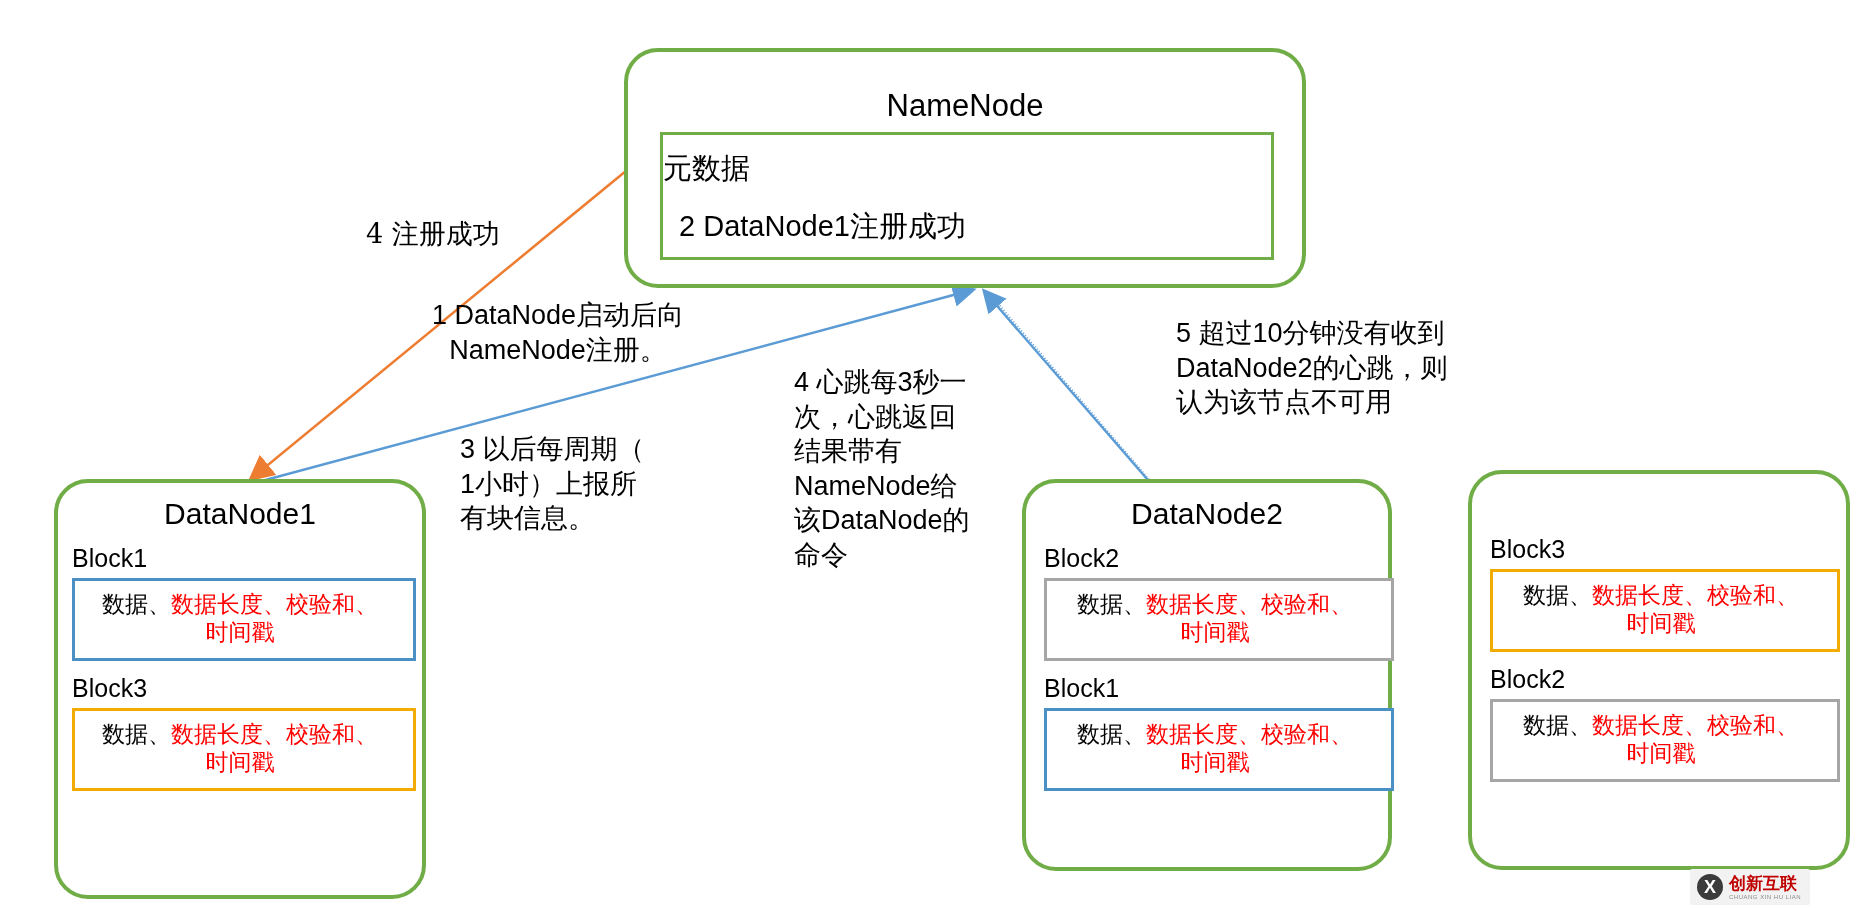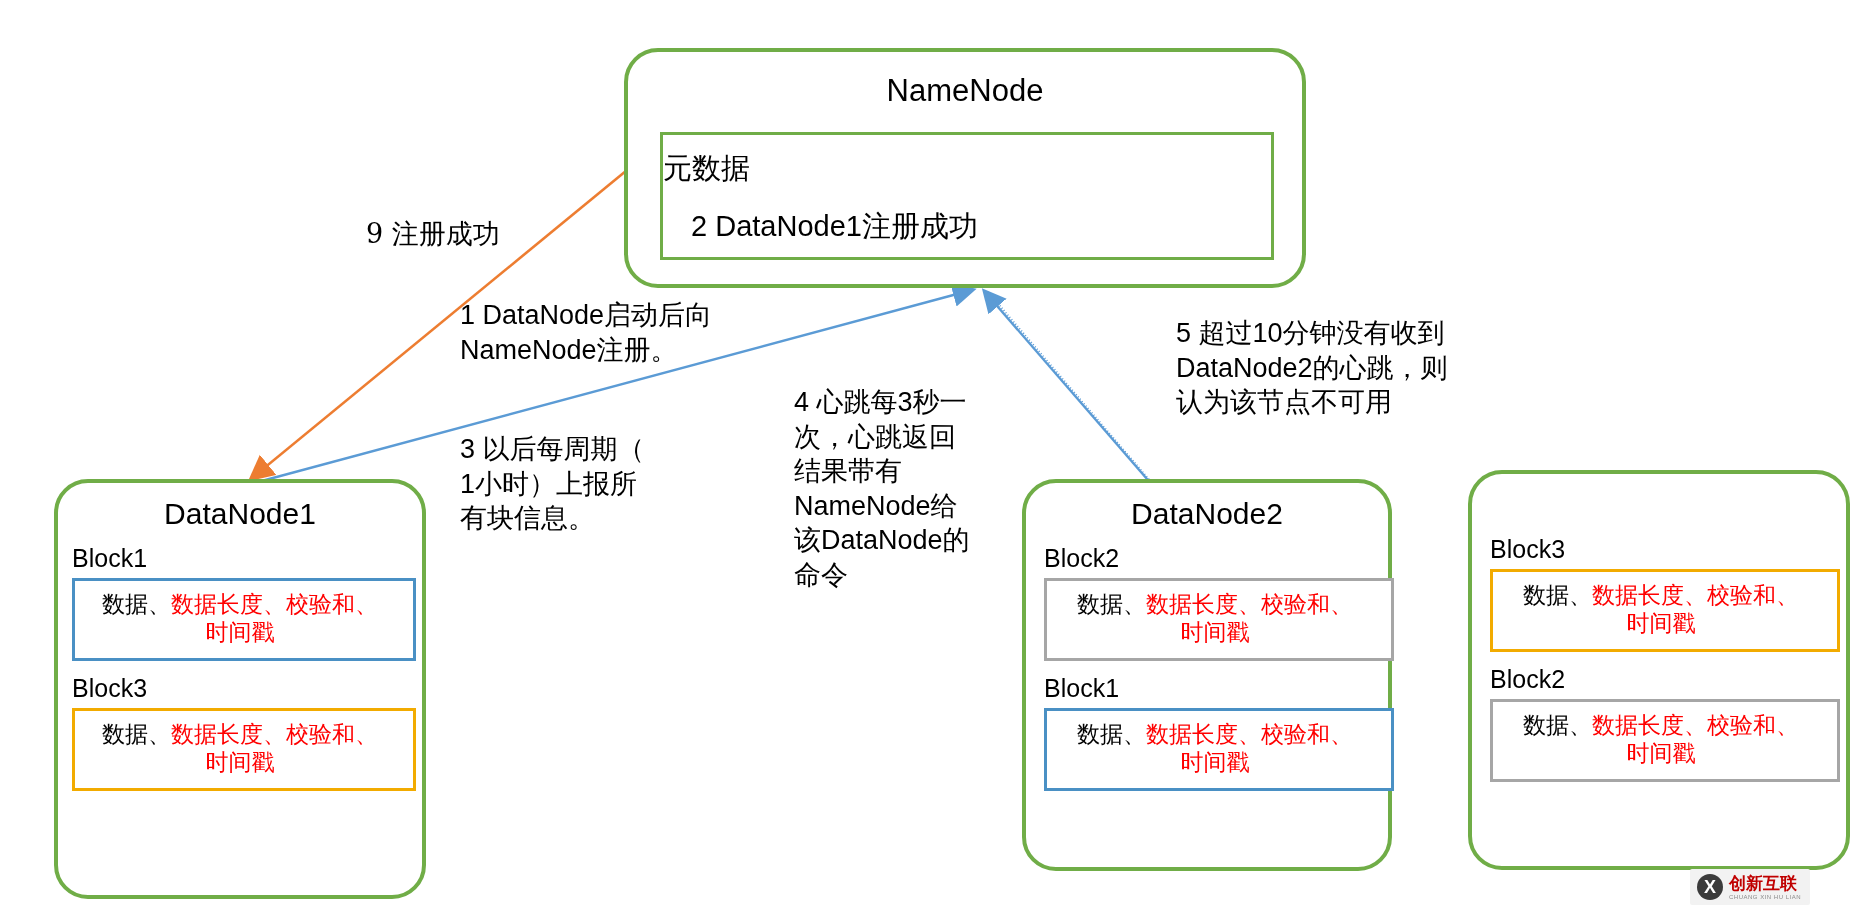--- a/index.html
+++ b/index.html
@@ -35,42 +35,42 @@
   }
   .node-title {
     text-align: center;
     font-size: 30px;
     color: #000000;
     line-height: 1.1;
     margin-top: 14px;
     white-space: nowrap;
   }
   .namenode .node-title {
-    margin-top: 22px;
+    margin-top: 37px;
     font-size: 31px;
   }
 
   
   .meta-panel {
     position: absolute;
     box-sizing: border-box;
     border: 3px solid #70ad47;
     background: #ffffff;
   }
   .meta-title {
     font-size: 29px;
     font-family: "DejaVu Serif", "Liberation Serif", serif;
     color: #000000;
     margin-top: 14px;
   }
   .meta-line {
     font-size: 29px;
     color: #000000;
     margin-top: 18px;
-    margin-left: 28px;
+    margin-left: 16px;
   }
 
   
   .block-group {
     position: absolute;
     box-sizing: border-box;
   }
   .block-label {
     font-size: 25px;
     color: #000000;
@@ -232,30 +232,30 @@
       <div class="block-label">Block2</div>
       <div class="block-box gray">
         <div class="block-text">
           <span class="hd">数据、</span><span class="rd">数据长度、校验和、</span><br>
           <span class="rd">时间戳</span>
         </div>
       </div>
     </div>
   </div>
 
-  <div class="annot a2" style="left:366px; top:217px;">9 注册成功</div>
-
-  <div class="annot a1" style="left:460px; top:298px;">1 DataNode启动后向
+  <div class="annot a2" style="left:366px; top:217px;">4 注册成功</div>
+
+  <div class="annot a1" style="left:432px; top:298px;text-align:center;">1 DataNode启动后向
 NameNode注册。</div>
 
   <div class="annot a3" style="left:460px; top:432px;">3 以后每周期（
 1小时）上报所
 有块信息。</div>
 
-  <div class="annot a4" style="left:794px; top:365px;margin-top:20px;">4 心跳每3秒一
+  <div class="annot a4" style="left:794px; top:365px;">4 心跳每3秒一
 次，心跳返回
 结果带有
 NameNode给
 该DataNode的
 命令</div>
 
   <div class="annot a5" style="left:1176px; top:316px;">5 超过10分钟没有收到
 DataNode2的心跳，则
 认为该节点不可用</div>
 

